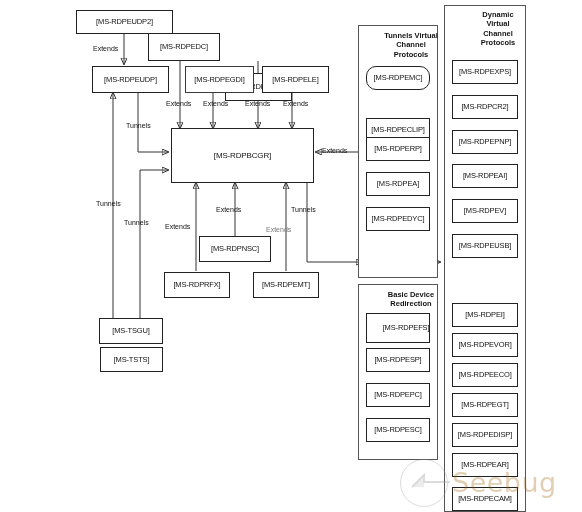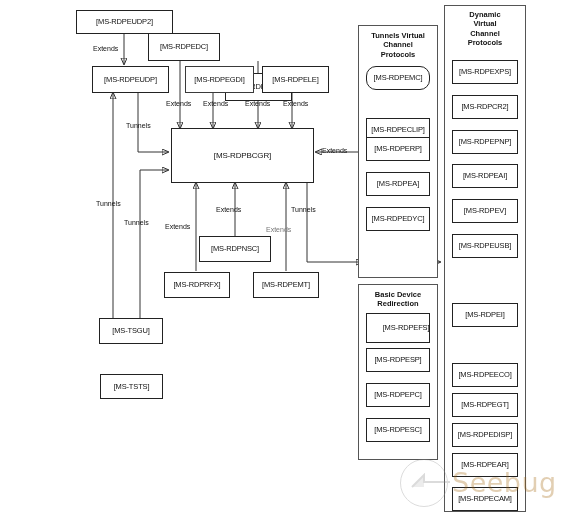--- a/index.html
+++ b/index.html
@@ -36,20 +36,21 @@
     background:#ffffff;
   }
   .group-title{
     position:absolute;
     text-align:center;
     font-size:7.5px;
     font-weight:bold;
     line-height:1.25;
     color:#111;
     white-space:pre-line;
+    padding-left:13px;
   }
   .edge-label{
     position:absolute;
     font-size:7px;
     color:#111;
     white-space:nowrap;
     line-height:1;
   }
   .edge-label.faint{color:#777;}
 
@@ -135,21 +136,21 @@
   <div class="node thick central" style="left:171px;top:128px;width:143px;height:55px;">[MS-RDPBCGR]</div>
 
   <div class="node thick" style="left:199px;top:236px;width:72px;height:26px;">[MS-RDPNSC]</div>
 
   <div class="node thick" style="left:164px;top:272px;width:66px;height:26px;">[MS-RDPRFX]</div>
 
   <div class="node thick" style="left:253px;top:272px;width:66px;height:26px;">[MS-RDPEMT]</div>
 
   <div class="node thick" style="left:99px;top:318px;width:64px;height:26px;">[MS-TSGU]</div>
 
-  <div class="node thick" style="left:100px;top:374px;width:63px;height:25px;">[MS-TSTS]</div>
+  <div class="node thick" style="left:100px;top:347px;width:63px;height:25px;">[MS-TSTS]</div>
 
 
   <div class="edge-label" style="left:93px;top:45px;">Extends</div>
 
   <div class="edge-label" style="left:126px;top:122px;">Tunnels</div>
 
   <div class="edge-label" style="left:166px;top:100px;">Extends</div>
 
   <div class="edge-label" style="left:203px;top:100px;">Extends</div>
 
@@ -202,20 +203,21 @@
 Channel
 Protocols</div>
 
   <div class="node thick" style="left:452px;top:60px;width:66px;height:24px;">[MS-RDPEXPS]</div>
   <div class="node thick" style="left:452px;top:95px;width:66px;height:24px;">[MS-RDPCR2]</div>
   <div class="node thick" style="left:452px;top:130px;width:66px;height:24px;">[MS-RDPEPNP]</div>
   <div class="node thick" style="left:452px;top:164px;width:66px;height:24px;">[MS-RDPEAI]</div>
   <div class="node thick" style="left:452px;top:199px;width:66px;height:24px;">[MS-RDPEV]</div>
   <div class="node thick" style="left:452px;top:234px;width:66px;height:24px;">[MS-RDPEUSB]</div>
   <div class="node thick" style="left:452px;top:303px;width:66px;height:24px;">[MS-RDPEI]</div>
+  <div class="node thick" style="left:452px;top:333px;width:66px;height:24px;">[MS-RDPEVOR]</div>
   <div class="node thick" style="left:452px;top:363px;width:66px;height:24px;">[MS-RDPEECO]</div>
   <div class="node thick" style="left:452px;top:393px;width:66px;height:24px;">[MS-RDPEGT]</div>
   <div class="node thick" style="left:452px;top:423px;width:66px;height:24px;">[MS-RDPEDISP]</div>
   <div class="node thick" style="left:452px;top:453px;width:66px;height:24px;">[MS-RDPEAR]</div>
   <div class="node thick" style="left:452px;top:487px;width:66px;height:24px;">[MS-RDPECAM]</div>
 
   <div class="watermark">
     <div class="wm-circle"></div>
     <svg class="wm-arrow" width="42" height="22" viewBox="0 0 42 22">
       <path d="M2,14 L14,2 L14,9 L40,9" stroke="#8a8a8a" stroke-width="2" fill="none"></path>

